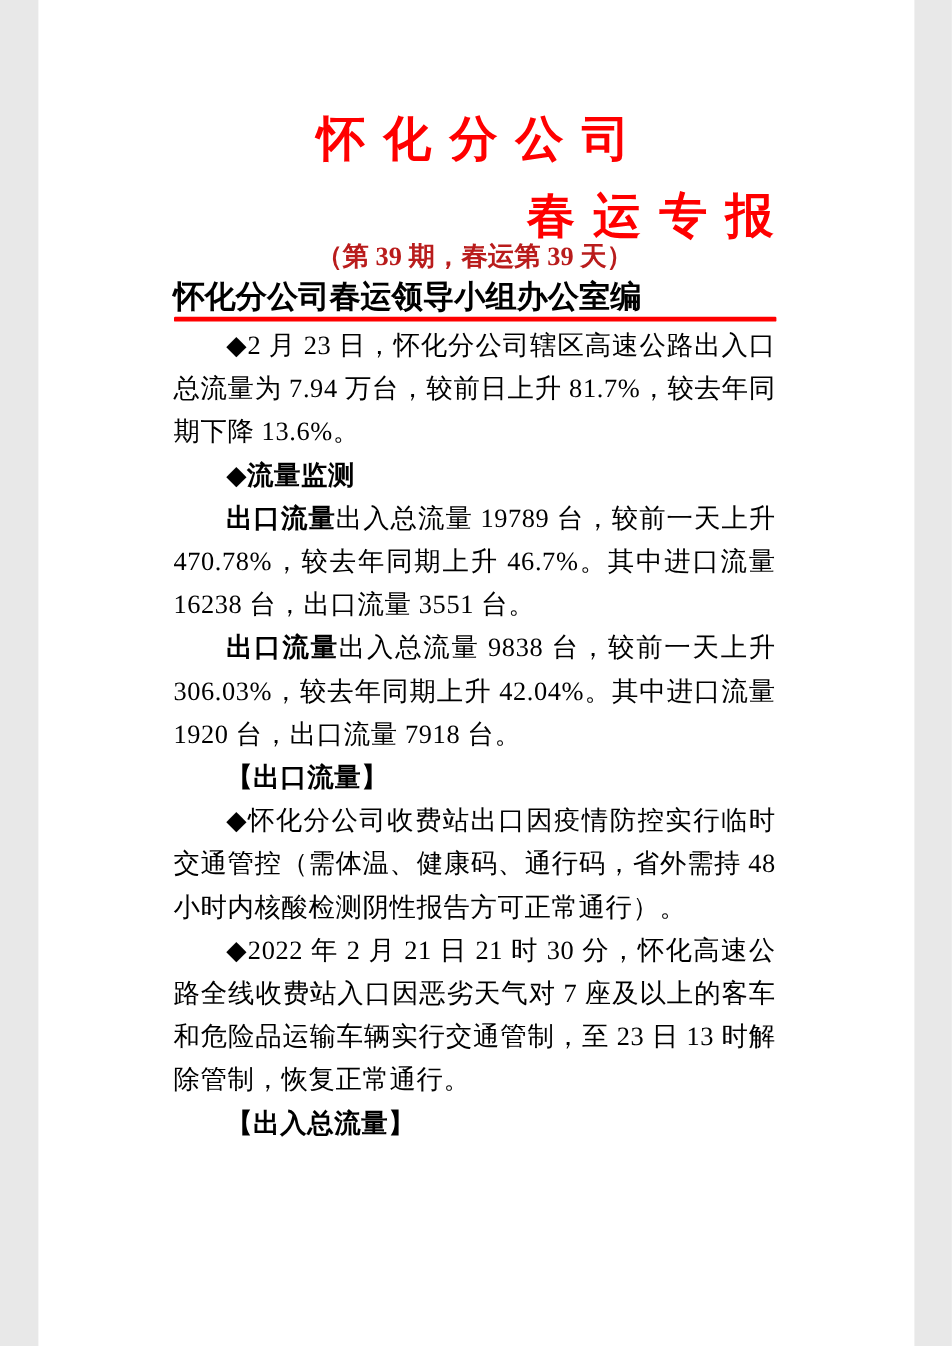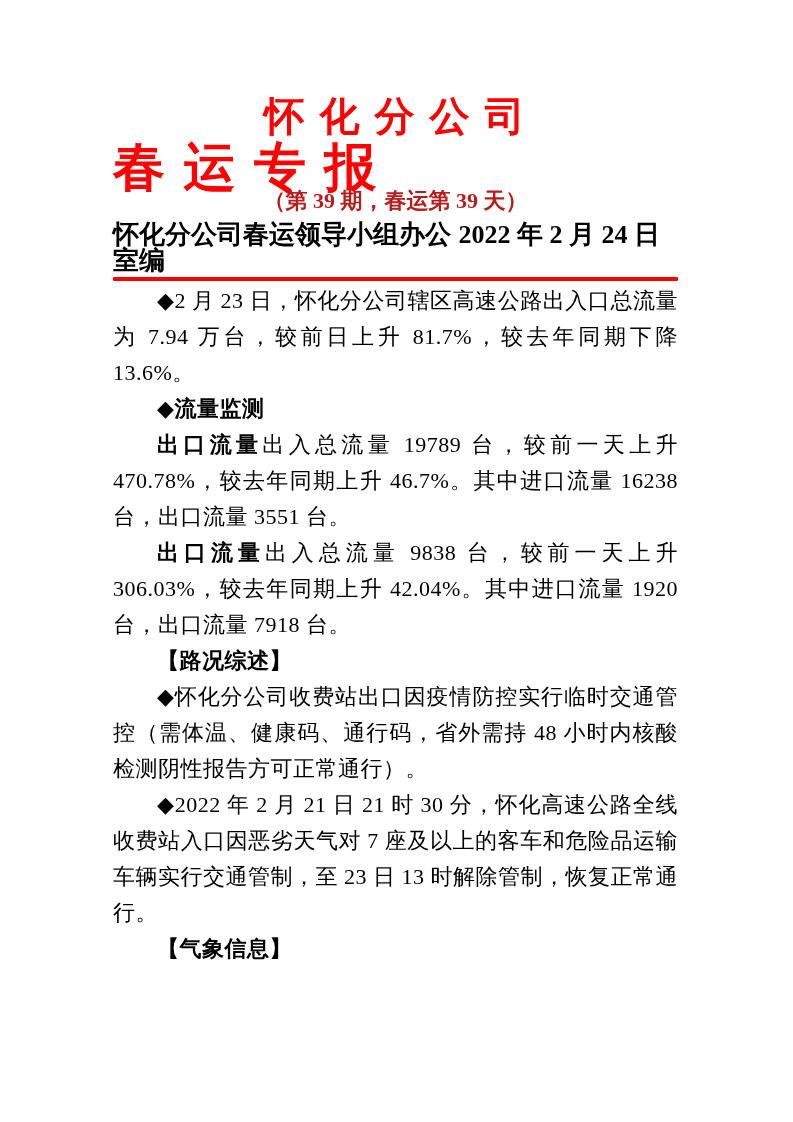--- a/index.html
+++ b/index.html
@@ -2,49 +2,49 @@
 <html><head>
 <meta charset="utf-8">
 <style>
   html, body {
     margin: 0;
     padding: 0;
     background: #e8e8e8;
   }
   .page {
     position: relative;
-    width: 793px;
+    width: 730px;
     height: 1122px;
     margin: 0 auto;
     background: #ffffff;
     box-sizing: border-box;
     padding: 94px 115px 0 113px;
     color: #000000;
     font-family: "Liberation Serif", "DejaVu Serif", serif;
     overflow: hidden;
   }
   .title-main {
     text-align: center;
     color: #ff0000;
     font-family: "Liberation Sans", "DejaVu Sans", sans-serif;
     font-weight: bold;
     font-size: 40px;
     line-height: 44px;
     letter-spacing: 2px;
     white-space: nowrap;
   }
   .title-sub {
-    text-align: left;
+    text-align: right;
     color: #ff0000;
     font-family: "Liberation Sans", "DejaVu Sans", sans-serif;
     font-weight: bold;
-    font-size: 52px;
+    font-size: 40px;
     line-height: 40px;
     letter-spacing: 2px;
-    margin-top: 9px;
+    margin-top: 22px;
     white-space: nowrap;
   }
   .issue-line {
     text-align: center;
     color: #b91c1c;
     font-family: "Liberation Serif", "DejaVu Serif", serif;
     font-weight: bold;
     font-size: 22px;
     line-height: 26px;
     margin-top: 1px;
@@ -89,26 +89,25 @@
 </style>
 </head>
 <body>
 
 <div class="page">
   <div class="title-main">怀 化 分 公 司</div>
   <div class="title-sub">春 运 专 报</div>
   <div class="issue-line">（第 39 期，春运第 39 天）</div>
   <div class="editor-row">
     <span class="editor">怀化分公司春运领导小组办公室编</span>
-    <span class="date">2022 年 2 月 24 日</span>
   </div>
   <div class="red-rule"></div>
   <div class="doc-body" id="doc-body">
       <p class="body"><span>◆2 月 23 日，怀化分公司辖区高速公路出入口总流量为 7.94 万台，较前日上升 81.7%，较去年同期下降 13.6%。</span></p>
       <p class="body"><span class="seg-bold">◆流量监测</span></p>
       <p class="body"><span class="seg-bold">出口流量</span><span>出入总流量 19789 台，较前一天上升 470.78%，较去年同期上升 46.7%。其中进口流量 16238 台，出口流量 3551 台。</span></p>
       <p class="body"><span class="seg-bold">出口流量</span><span>出入总流量 9838 台，较前一天上升 306.03%，较去年同期上升 42.04%。其中进口流量 1920 台，出口流量 7918 台。</span></p>
-      <p class="heading"><span class="seg-bold">【路况综述】</span></p>
+      <p class="heading"><span class="seg-bold">【出口流量】</span></p>
       <p class="body"><span>◆怀化分公司收费站出口因疫情防控实行临时交通管控（需体温、健康码、通行码，省外需持 48 小时内核酸检测阴性报告方可正常通行）。</span></p>
       <p class="body"><span>◆2022 年 2 月 21 日 21 时 30 分，怀化高速公路全线收费站入口因恶劣天气对 7 座及以上的客车和危险品运输车辆实行交通管制，至 23 日 13 时解除管制，恢复正常通行。</span></p>
-      <p class="heading"><span class="seg-bold">【气象信息】</span></p>
+      <p class="heading"><span class="seg-bold">【出入总流量】</span></p>
     </div>
 </div>
 
 </body></html>

